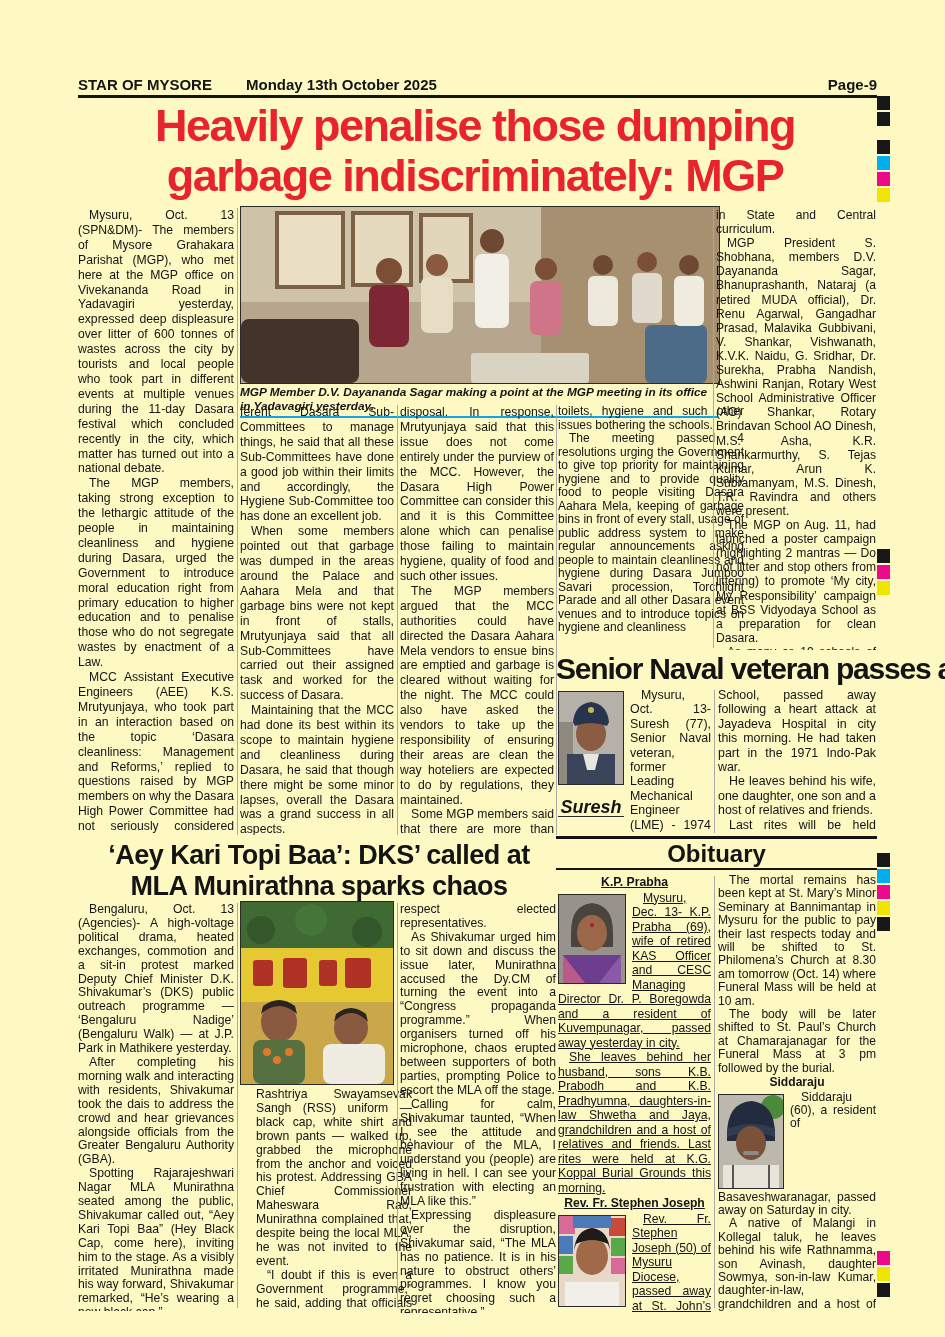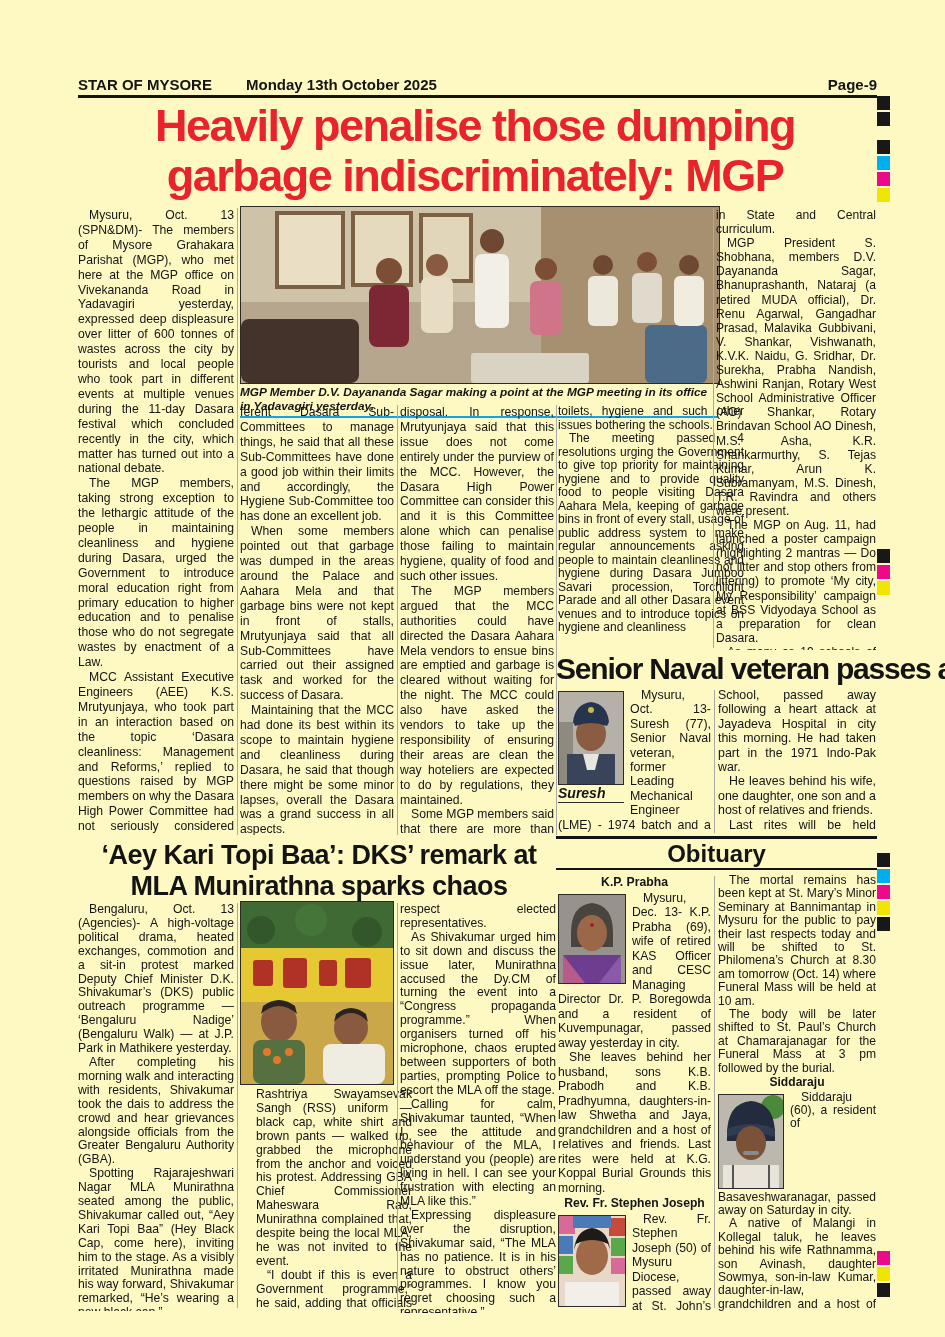--- a/index.html
+++ b/index.html
@@ -15,30 +15,30 @@
   .h-dks{font-size:27px;line-height:31px;font-weight:bold;text-align:center;letter-spacing:-0.5px;}
   .h-obit{font-size:24px;font-weight:bold;text-align:center;}
   .bodycol{text-align:justify;overflow:hidden;}
   .bodycol p{margin:0;text-indent:11px;}
   .nif p:first-child{text-indent:0;}
   .a1{font-size:12.2px;line-height:14.9px;}
   .a4{font-size:12px;line-height:13.5px;}
   .a5{font-size:12.1px;line-height:14.1px;}
   .nv{font-size:12.4px;line-height:14.4px;}
   .dk{font-size:12.2px;line-height:13.9px;}
-  .obL{font-size:12.2px;line-height:14.5px;}
+  .obL{font-size:12.2px;line-height:14.5px;text-decoration:underline;}
   .obR{font-size:12.1px;line-height:13.4px;}
   .subhead{text-align:center;font-weight:bold;text-indent:0;margin:1px 0;}
   .mcap{font-weight:bold;font-style:italic;font-size:11.8px;border-bottom:2px solid #0ea5e9;
         padding-bottom:3px;line-height:14px;}
   .photo-frame{border:1px solid #2a2a2a;display:block;}
   .fig{float:left;margin:3px 6px 2px 0;}
   .fig svg{display:block;border:1px solid #2a2a2a;}
-  .figcap{font-weight:bold;font-style:italic;font-size:14px;text-align:left;
-          border-bottom:1.5px solid #2a2a2a;padding:1px 0 2px;}
+  .figcap{font-weight:bold;font-style:italic;font-size:18px;text-align:center;
+          border-bottom:1.5px solid #2a2a2a;padding:15px 0 2px;}
   .bar{position:absolute;left:0;width:13px;height:14px;}
 </style>
 </head>
 <body>
 
 <div class="page">
 
   <div class="abs masth" style="left:78px;top:76px;">STAR OF MYSORE</div>
   <div class="abs masth" style="left:246px;top:76px;">Monday 13th October 2025</div>
   <div class="abs masth" style="right:68px;top:76px;">Page-9</div>
@@ -128,21 +128,21 @@
       </div>
   </div>
   <div class="abs bodycol nv nif" style="left:718px;top:688px;width:158px;height:146px;">
       <p>School, passed away following a heart attack at Jayadeva Hospital in city this morning. He had taken part in the 1971 Indo-Pak war.</p>
       <p>He leaves behind his wife, one daughter, one son and a host of relatives and friends.</p>
       <p>Last rites will be held tomorrow (Oct. 14) at the foot of Chamundi Hill, according to family sources.</p>
     </div>
   <div class="vrule" style="left:714px;top:690px;height:143px;"></div>
 
   <div class="abs h-dks" style="left:80px;top:840px;width:478px;">
-    <div>‘Aey Kari Topi Baa’: DKS’ remark at</div>
+    <div>‘Aey Kari Topi Baa’: DKS’ called at</div>
     <div>MLA Munirathna sparks chaos</div>
   </div>
   <div class="abs bodycol dk" style="left:78px;top:903px;width:156px;height:408px;">
       <p>Bengaluru, Oct. 13 (Agencies)- A high-voltage political drama, heated exchanges, commotion and a sit-in protest marked Deputy Chief Minister D.K. Shivakumar’s (DKS) public outreach programme — ‘Bengaluru Nadige’ (Bengaluru Walk) — at J.P. Park in Mathikere yesterday.</p>
       <p>After completing his morning walk and interacting with residents, Shivakumar took the dais to address the crowd and hear grievances alongside officials from the Greater Bengaluru Authority (GBA).</p>
       <p>Spotting Rajarajeshwari Nagar MLA Munirathna seated among the public, Shivakumar called out, “Aey Kari Topi Baa” (Hey Black Cap, come here), inviting him to the stage. As a visibly irritated Munirathna made his way forward, Shivakumar remarked, “He’s wearing a new black cap.”</p>
     </div>
   <div class="abs" style="left:240px;top:901px;">
     <svg class="photo-frame" width="152" height="182" viewBox="0 0 152 182">
       <rect width="152" height="182" fill="#caa84a"></rect>

